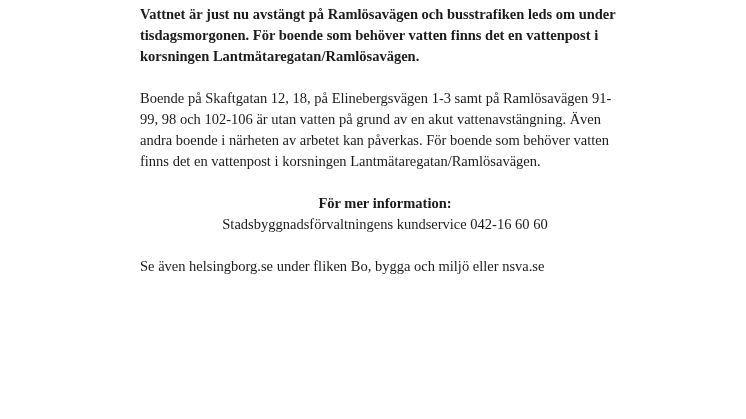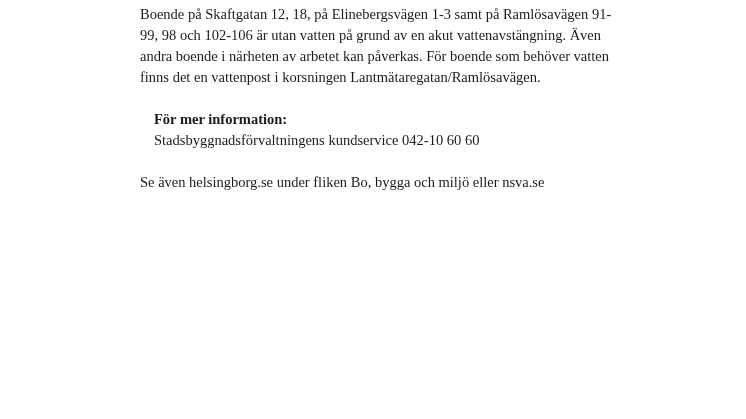--- a/index.html
+++ b/index.html
@@ -23,39 +23,41 @@
     line-height: 1.45;
   }
   .lead {
     font-weight: bold;
     margin: 0 0 21px 0;
   }
   .para {
     margin: 0 8px 21px 0;
   }
   .info-block {
-    margin: 0 0 21px 14px;
+    margin: 0 0 21px 0;
+    text-align: center;
   }
   .info-heading {
     font-weight: bold;
   }
   .footer-line {
     margin: 0;
   }
 </style>
 </head>
 <body>
 
 <div class="press-release">
 
+  <p class="lead">Vattnet är just nu avstängt på Ramlösavägen och busstrafiken leds om under tisdagsmorgonen. För boende som behöver vatten finns det en vattenpost i korsningen Lantmätaregatan/Ramlösavägen.</p>
 
   <p class="para">Boende på Skaftgatan 12, 18, på Elinebergsvägen 1-3 samt på Ramlösavägen 91-99, 98 och 102-106 är utan vatten på grund av en akut vattenavstängning. Även andra boende i närheten av arbetet kan påverkas. För boende som behöver vatten finns det en vattenpost i korsningen Lantmätaregatan/Ramlösavägen.</p>
 
 
 
   <div class="info-block">
     <div class="info-heading">För mer information:</div>
-    <div class="info-line">Stadsbyggnadsförvaltningens kundservice 042-10 60 60</div>
+    <div class="info-line">Stadsbyggnadsförvaltningens kundservice 042-16 60 60</div>
   </div>
 
   <p class="footer-line">Se även helsingborg.se under fliken Bo, bygga och miljö eller nsva.se</p>
 
 </div>
 
 </body></html>

